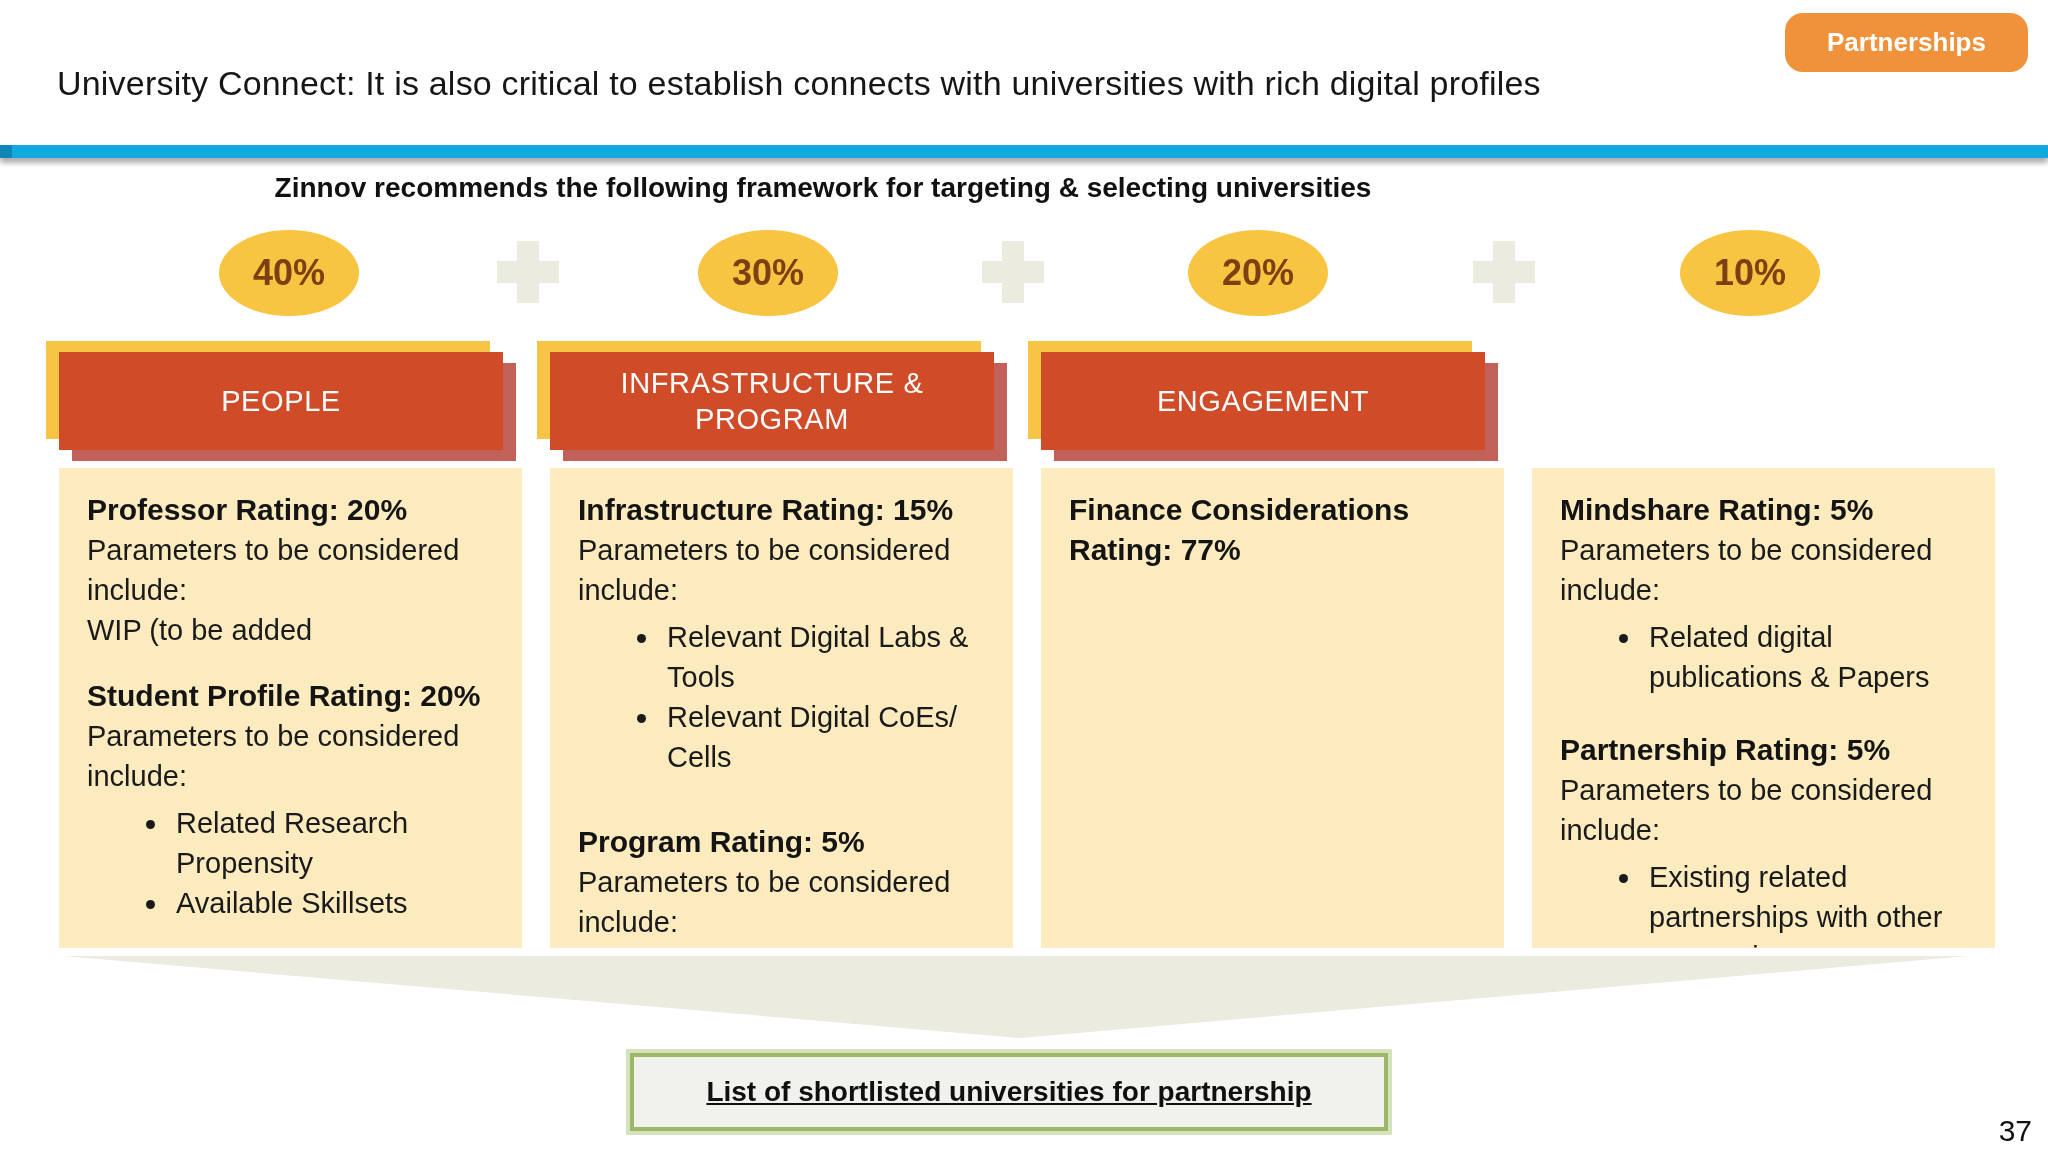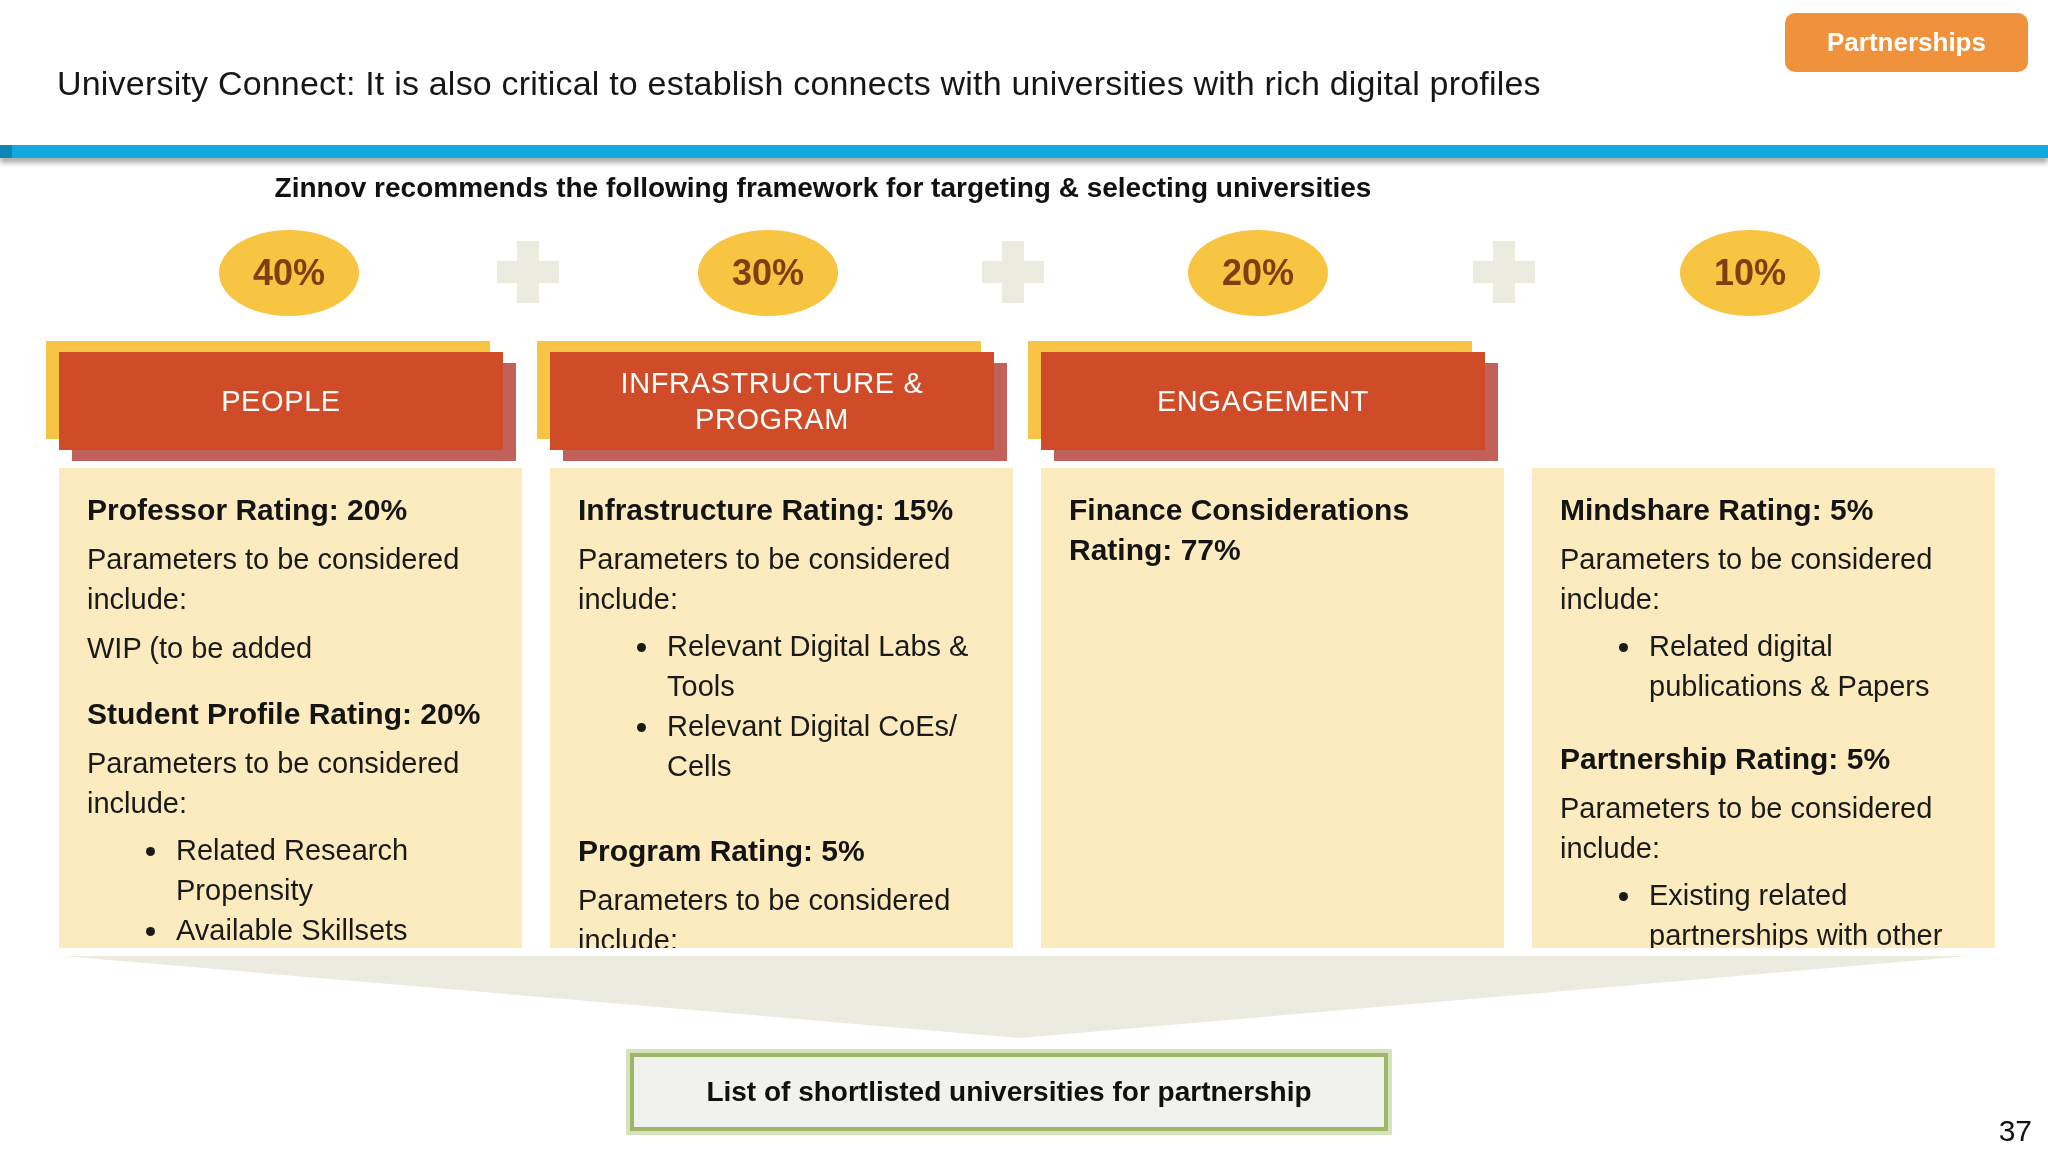--- a/index.html
+++ b/index.html
@@ -16,21 +16,21 @@
     --c-beige:#ebebdf;
     --c-green:#9db768;
     --c-green-glow:#d6e2bc;
     --c-box-bg:#f1f1ee;
   }
   *{margin:0;padding:0;box-sizing:border-box;}
   html,body{background:#ffffff;}
   body{font-family:"Liberation Sans","DejaVu Sans",sans-serif;color:var(--c-ink);}
   .slide{position:relative;width:2048px;height:1152px;background:#ffffff;overflow:hidden;}
 
-  .badge{position:absolute;left:1785px;top:13px;width:243px;height:59px;border-radius:10px;
+  .badge{position:absolute;left:1785px;top:13px;width:243px;height:59px;border-radius:18px;
     background:var(--c-badge);color:#ffffff;font-weight:bold;font-size:26px;
     display:flex;align-items:center;justify-content:center;}
 
   .title{position:absolute;left:57px;top:64px;width:1880px;font-size:34px;font-weight:400;
     color:#161616;letter-spacing:.2px;white-space:nowrap;}
 
   .rule{position:absolute;left:0;top:145px;width:2048px;height:13px;background:var(--c-blue);
     box-shadow:0 5px 5px rgba(110,110,110,.55);}
   .rule-accent{position:absolute;left:0;top:0;width:12px;height:13px;background:var(--c-blue-dark);}
 
@@ -54,33 +54,33 @@
   .hdr{position:relative;width:444px;height:98px;}
   .hy{position:absolute;left:-13px;top:-11px;width:444px;height:98px;background:var(--c-yellow);}
   .hs{position:absolute;left:13px;top:11px;width:444px;height:98px;background:var(--c-rose);}
   .hr{position:absolute;left:0;top:0;width:444px;height:98px;background:var(--c-red);
     color:#fdfdfd;font-size:29px;font-weight:400;letter-spacing:.6px;text-align:center;
     display:flex;align-items:center;justify-content:center;line-height:1.25;padding:0 30px;}
 
   .panel{position:absolute;left:0;top:116px;width:463px;height:480px;background:var(--c-cream);
     padding:22px 26px 0 28px;overflow:hidden;}
   .panel .h{font-size:30px;font-weight:bold;line-height:40px;color:#141414;}
-  .panel .p{font-size:29px;line-height:40px;color:#1a1a1a;margin-top:9px;}
+  .panel .p{font-size:29px;line-height:40px;color:#1a1a1a;}
   .panel ul{list-style:disc;margin:7px;padding-left:76px;}
   .panel li{font-size:29px;line-height:40px;color:#1a1a1a;padding-left:6px;}
   .sp{height:38px;} .sp-sm{height:26px;}
 
   .funnel{position:absolute;left:63px;top:956px;width:1905px;height:82px;background:var(--c-beige);
     -webkit-clip-path:polygon(0 0,100% 0,50.2% 100%);clip-path:polygon(0 0,100% 0,50.2% 100%);}
 
   .outcome{position:absolute;left:630px;top:1053px;width:758px;height:78px;
     background:var(--c-box-bg);border:4px solid var(--c-green);
     box-shadow:0 0 0 4px var(--c-green-glow);
     display:flex;align-items:center;justify-content:center;
-    font-size:28px;font-weight:bold;color:#101010;}
+    font-size:28px;font-weight:bold;color:#101010;text-decoration:underline;}
 
   .pageno{position:absolute;right:16px;bottom:4px;font-size:30px;color:#111;}
 </style>
 </head>
 <body>
 
 <div class="slide">
 
   <div class="badge">Partnerships</div>
 

